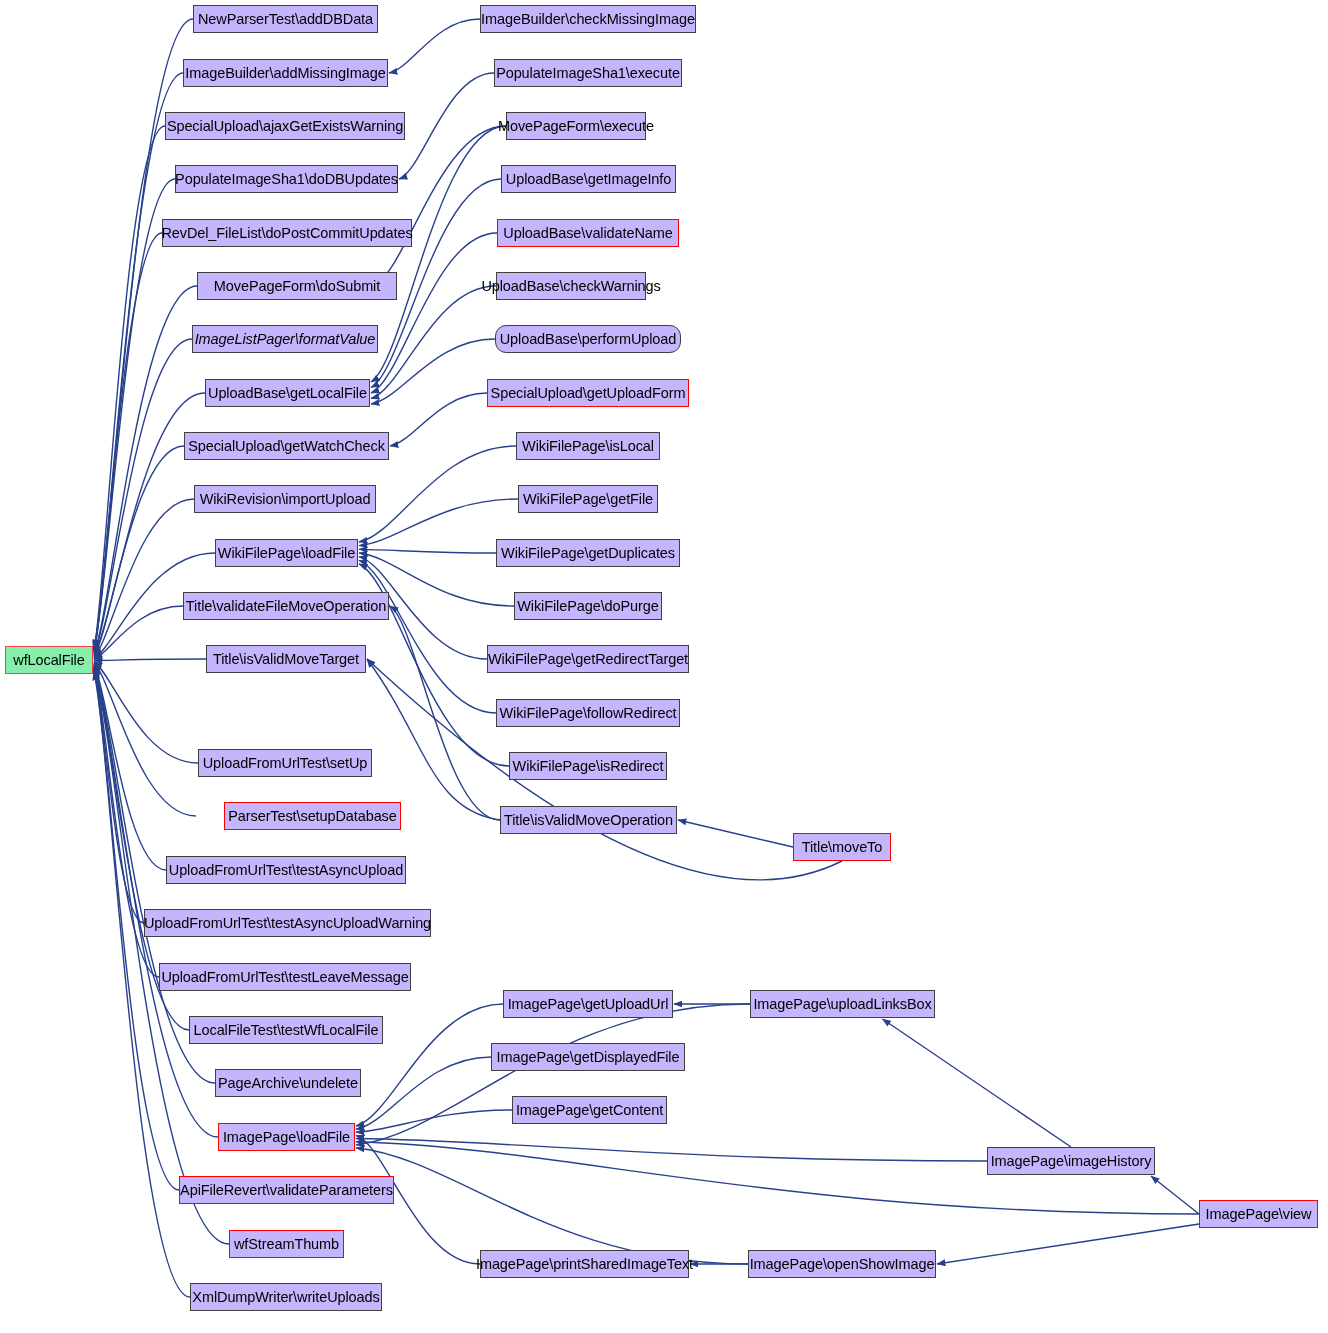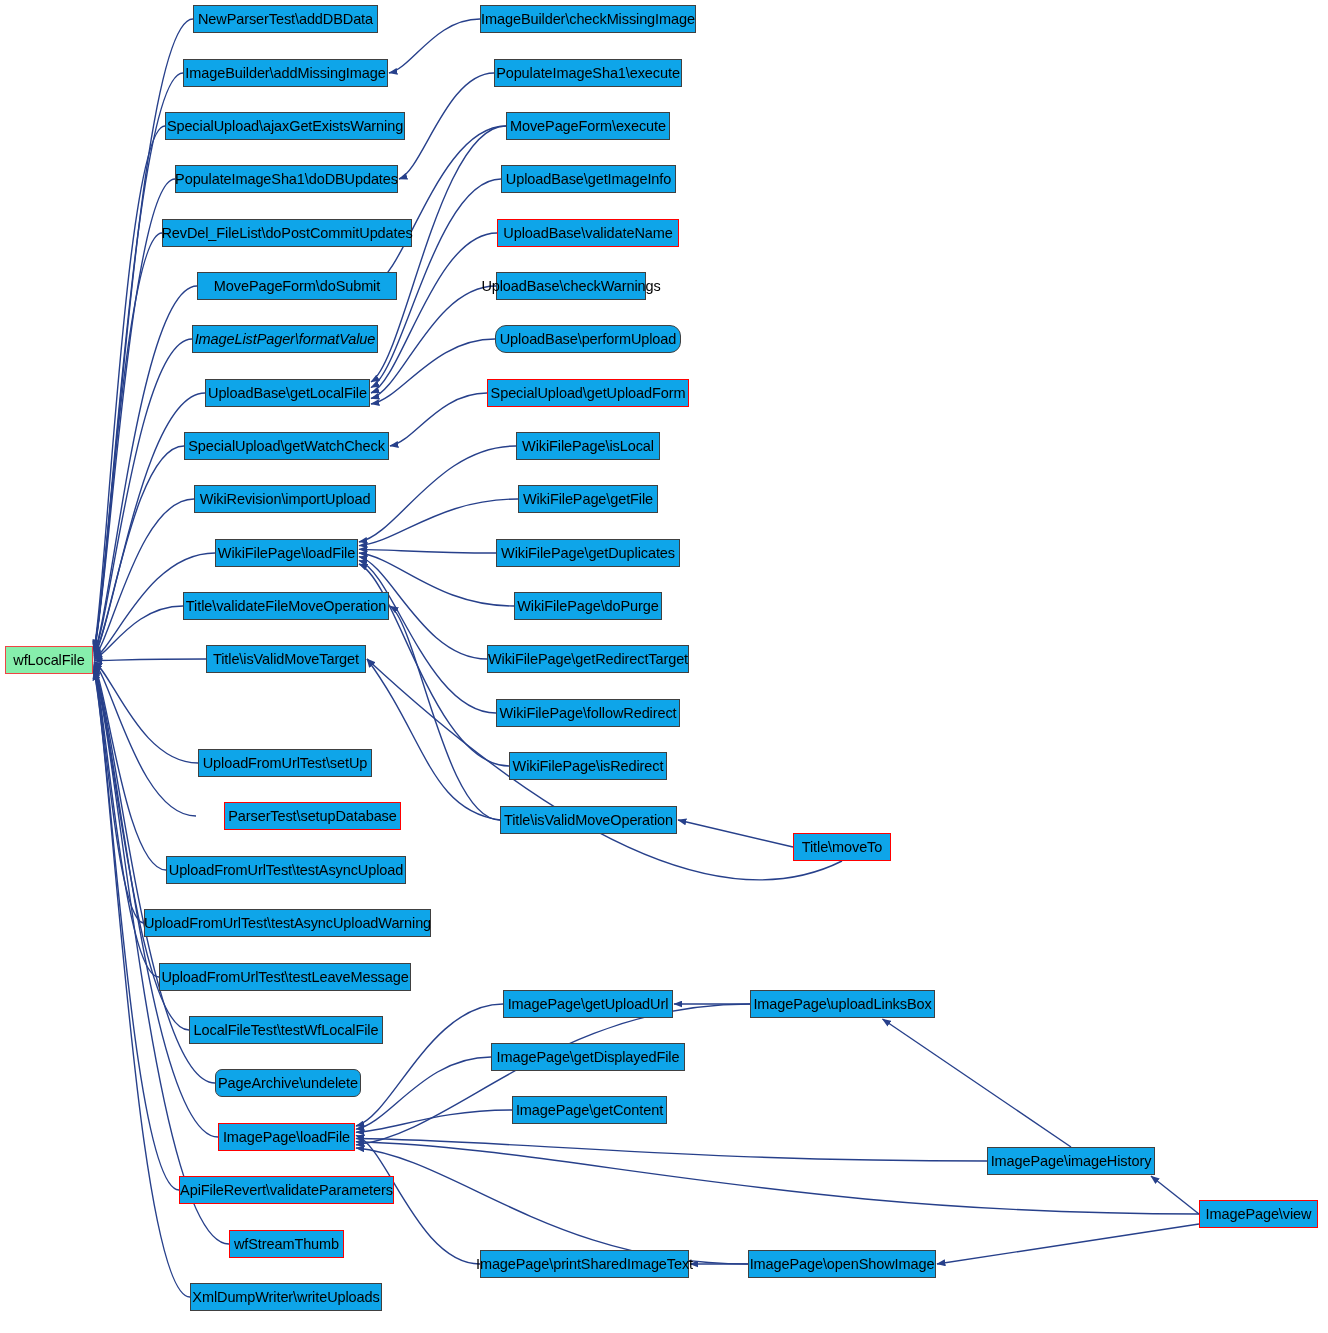--- a/index.html
+++ b/index.html
@@ -8,21 +8,21 @@
     width:1328px;height:1333px;
     background:#ffffff;
     font-family:"Liberation Sans","DejaVu Sans",sans-serif;
     overflow:hidden;
   }
   #edges{position:absolute;left:0;top:0;width:1328px;height:1333px;}
   .node{
     position:absolute;
     box-sizing:border-box;
     display:flex;align-items:center;justify-content:center;
-    background:#0ea5e9;
+    background:#c4b5fd;
     border:1px solid #404040;
     color:#000000;
     font-size:14.5px;
     line-height:1;
     white-space:nowrap;
     letter-spacing:-0.1px;
   }
   .node.red{border:1px solid #ff0000;}
   .node.root{background:#86efac;border:1px solid #ef4444;}
 </style>
@@ -110,28 +110,28 @@
       <div class="node" style="left: 194px; top: 485px; width: 182px; height: 28px;">WikiRevision\importUpload</div>
       <div class="node" style="left: 215px; top: 539px; width: 143px; height: 28px;">WikiFilePage\loadFile</div>
       <div class="node" style="left: 183px; top: 592px; width: 206px; height: 28px;">Title\validateFileMoveOperation</div>
       <div class="node" style="left: 206px; top: 645px; width: 160px; height: 28px;">Title\isValidMoveTarget</div>
       <div class="node" style="left: 198px; top: 749px; width: 174px; height: 28px;">UploadFromUrlTest\setUp</div>
       <div class="node red" style="left: 196px; top: 802px; width: 177px; height: 28px; margin-left: 28px;">ParserTest\setupDatabase</div>
       <div class="node" style="left: 166px; top: 856px; width: 240px; height: 28px;">UploadFromUrlTest\testAsyncUpload</div>
       <div class="node" style="left: 144px; top: 909px; width: 287px; height: 28px;">UploadFromUrlTest\testAsyncUploadWarning</div>
       <div class="node" style="left: 159px; top: 963px; width: 252px; height: 28px;">UploadFromUrlTest\testLeaveMessage</div>
       <div class="node" style="left: 189px; top: 1016px; width: 194px; height: 28px;">LocalFileTest\testWfLocalFile</div>
-      <div class="node" style="left: 215px; top: 1069px; width: 146px; height: 28px; border-radius: 7px;">PageArchive\undelete</div>
+      <div class="node" style="left: 215px; top: 1069px; width: 146px; height: 28px;">PageArchive\undelete</div>
       <div class="node red" style="left: 218px; top: 1123px; width: 137px; height: 28px;">ImagePage\loadFile</div>
       <div class="node red" style="left: 179px; top: 1176px; width: 215px; height: 28px;">ApiFileRevert\validateParameters</div>
       <div class="node red" style="left: 229px; top: 1230px; width: 115px; height: 28px;">wfStreamThumb</div>
       <div class="node" style="left: 190px; top: 1283px; width: 192px; height: 28px;">XmlDumpWriter\writeUploads</div>
       <div class="node" style="left: 480px; top: 5px; width: 216px; height: 28px;">ImageBuilder\checkMissingImage</div>
       <div class="node" style="left: 494px; top: 59px; width: 188px; height: 28px;">PopulateImageSha1\execute</div>
-      <div class="node" style="left: 506px; top: 112px; width: 164px; height: 28px;">MovePageForm\execute</div>
+      <div class="node" style="left: 506px; top: 112px; width: 140px; height: 28px;">MovePageForm\execute</div>
       <div class="node" style="left: 501px; top: 165px; width: 175px; height: 28px;">UploadBase\getImageInfo</div>
       <div class="node red" style="left: 497px; top: 219px; width: 182px; height: 28px;">UploadBase\validateName</div>
       <div class="node" style="left: 496px; top: 272px; width: 150px; height: 28px;">UploadBase\checkWarnings</div>
       <div class="node" style="left: 495px; top: 325px; width: 186px; height: 28px; border-radius: 11px;">UploadBase\performUpload</div>
       <div class="node red" style="left: 487px; top: 379px; width: 202px; height: 28px;">SpecialUpload\getUploadForm</div>
       <div class="node" style="left: 516px; top: 432px; width: 144px; height: 28px;">WikiFilePage\isLocal</div>
       <div class="node" style="left: 518px; top: 485px; width: 140px; height: 28px;">WikiFilePage\getFile</div>
       <div class="node" style="left: 496px; top: 539px; width: 184px; height: 28px;">WikiFilePage\getDuplicates</div>
       <div class="node" style="left: 514px; top: 592px; width: 148px; height: 28px;">WikiFilePage\doPurge</div>
       <div class="node" style="left: 487px; top: 645px; width: 202px; height: 28px;">WikiFilePage\getRedirectTarget</div>

